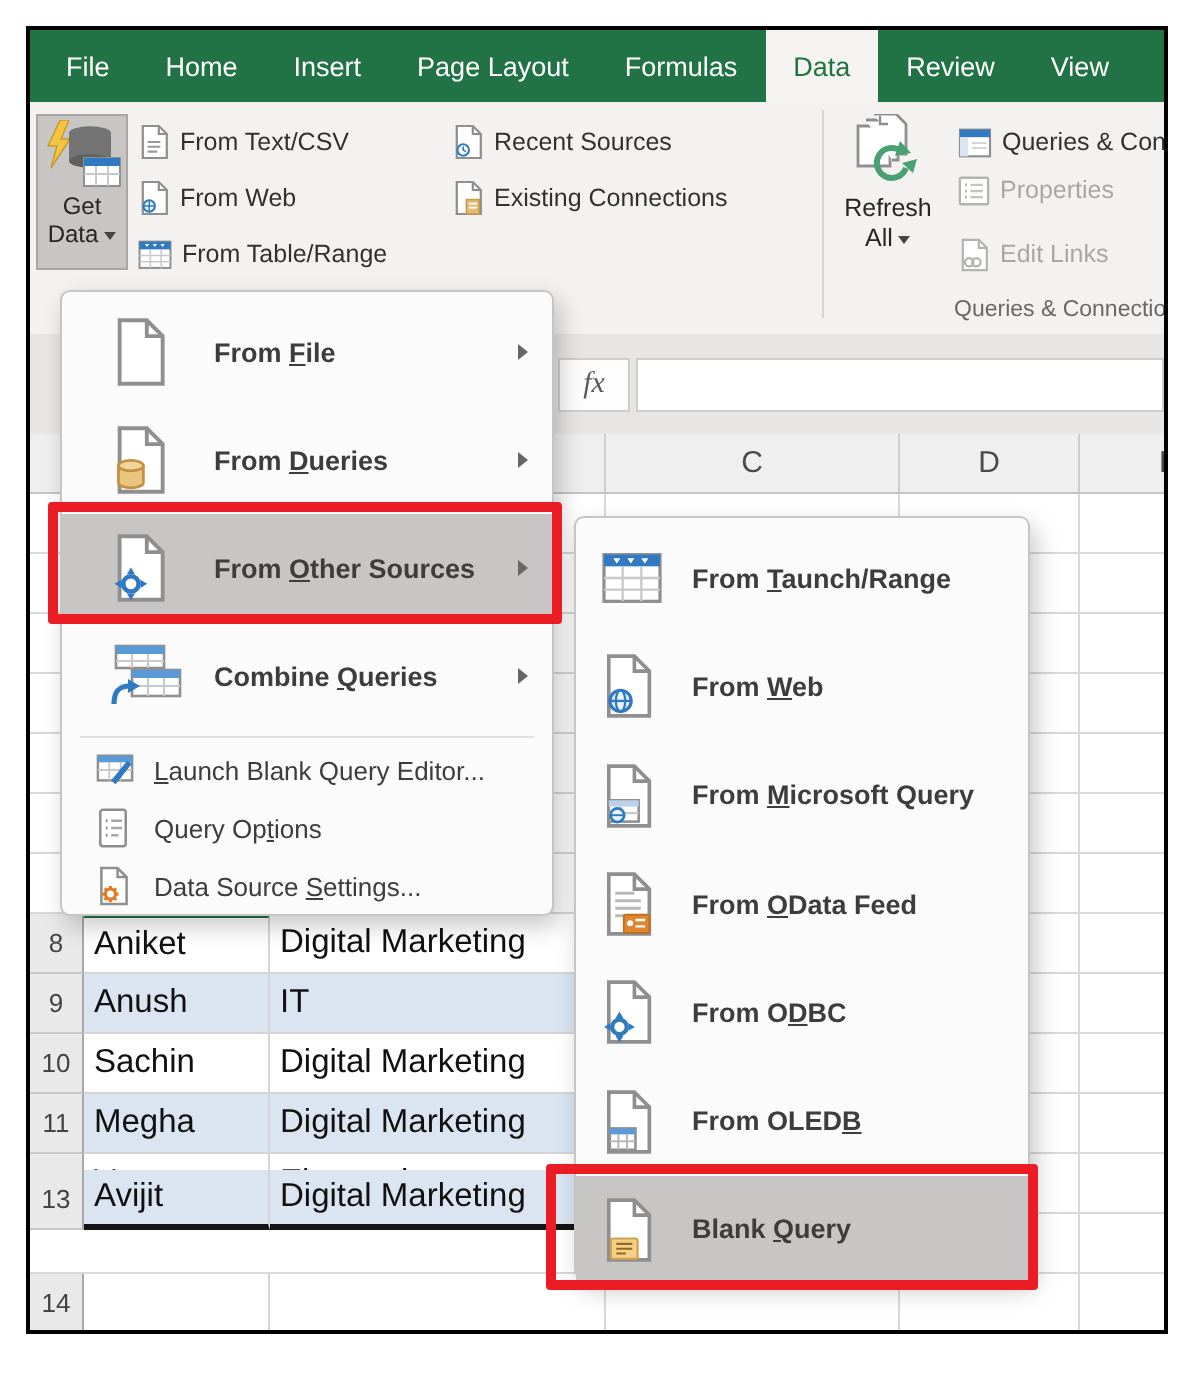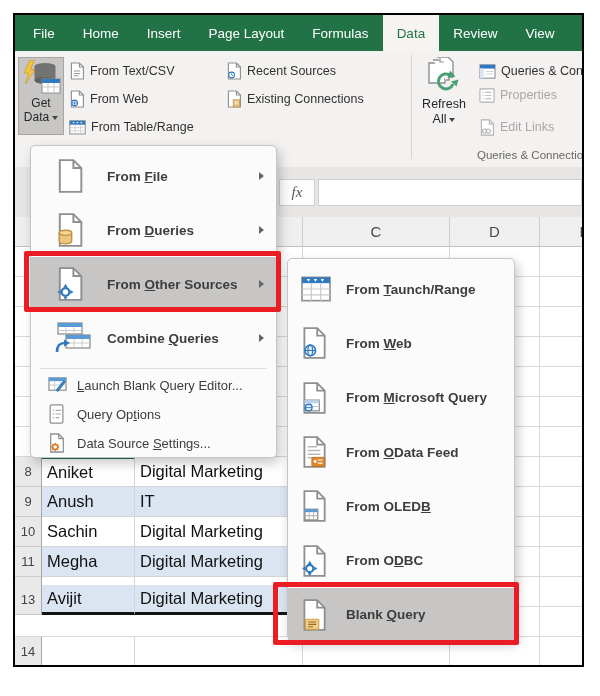--- a/index.html
+++ b/index.html
@@ -442,40 +442,40 @@
             </svg>
       </span>
       <span class="mlabel"><span>From </span><span class="acc">O</span><span>Data Feed</span></span>
     </div>
 
     <div class="mitem">
       <span class="micon">
         <svg width="28" height="32" viewBox="0 0 26 30">
               <path d="M4 1h12l7 7v21H4z" fill="#fff" stroke="#8f8f8f" stroke-width="1.7"></path>
               <path d="M16 1v7h7" fill="none" stroke="#8f8f8f" stroke-width="1.7"></path>
+              <circle cx="9" cy="22" r="3.4" fill="#fff" stroke="#2f7ac0" stroke-width="2"></circle>
+              <path d="M9 14.8l1.8 3h-3.6zM9 29.2l1.8-3h-3.6zM1.8 22l3-1.8v3.6zM16.2 22l-3-1.8v3.6z" fill="#2f7ac0"></path>
+            </svg>
+      </span>
+      <span class="mlabel"><span>From O</span><span class="acc">D</span><span>BC</span></span>
+    </div>
+
+    <div class="mitem">
+      <span class="micon">
+        <svg width="28" height="32" viewBox="0 0 26 30">
+              <path d="M4 1h12l7 7v21H4z" fill="#fff" stroke="#8f8f8f" stroke-width="1.7"></path>
+              <path d="M16 1v7h7" fill="none" stroke="#8f8f8f" stroke-width="1.7"></path>
               <rect x="4.5" y="18" width="12" height="10" fill="#fff" stroke="#8f8f8f" stroke-width="1.2"></rect>
               <rect x="4.5" y="18" width="12" height="2.8" fill="#5b9bd5"></rect>
               <path d="M4.5 24h12M8.5 20.8v7.2M12.5 20.8v7.2" stroke="#b9b9b9" stroke-width="1"></path>
             </svg>
       </span>
       <span class="mlabel"><span>From OLED</span><span class="acc">B</span><span></span></span>
     </div>
 
-    <div class="mitem">
-      <span class="micon">
-        <svg width="28" height="32" viewBox="0 0 26 30">
-              <path d="M4 1h12l7 7v21H4z" fill="#fff" stroke="#8f8f8f" stroke-width="1.7"></path>
-              <path d="M16 1v7h7" fill="none" stroke="#8f8f8f" stroke-width="1.7"></path>
-              <circle cx="9" cy="22" r="3.4" fill="#fff" stroke="#2f7ac0" stroke-width="2"></circle>
-              <path d="M9 14.8l1.8 3h-3.6zM9 29.2l1.8-3h-3.6zM1.8 22l3-1.8v3.6zM16.2 22l-3-1.8v3.6z" fill="#2f7ac0"></path>
-            </svg>
-      </span>
-      <span class="mlabel"><span>From O</span><span class="acc">D</span><span>BC</span></span>
-    </div>
-
     <div class="mitem hl">
       <span class="micon">
         <svg width="28" height="32" viewBox="0 0 26 30">
               <path d="M4 1h12l7 7v21H4z" fill="#fff" stroke="#8f8f8f" stroke-width="1.7"></path>
               <path d="M16 1v7h7" fill="none" stroke="#8f8f8f" stroke-width="1.7"></path>
               <rect x="5" y="19" width="12.5" height="9.5" rx="1" fill="#f3cf87" stroke="#cfa14e" stroke-width="1"></rect>
               <path d="M7.5 21.5h7.5M7.5 23.8h7.5M7.5 26h4.5" stroke="#8f6b25" stroke-width="1"></path>
             </svg>
       </span>
       <span class="mlabel"><span>Blank </span><span class="acc">Q</span><span>uery</span></span>

